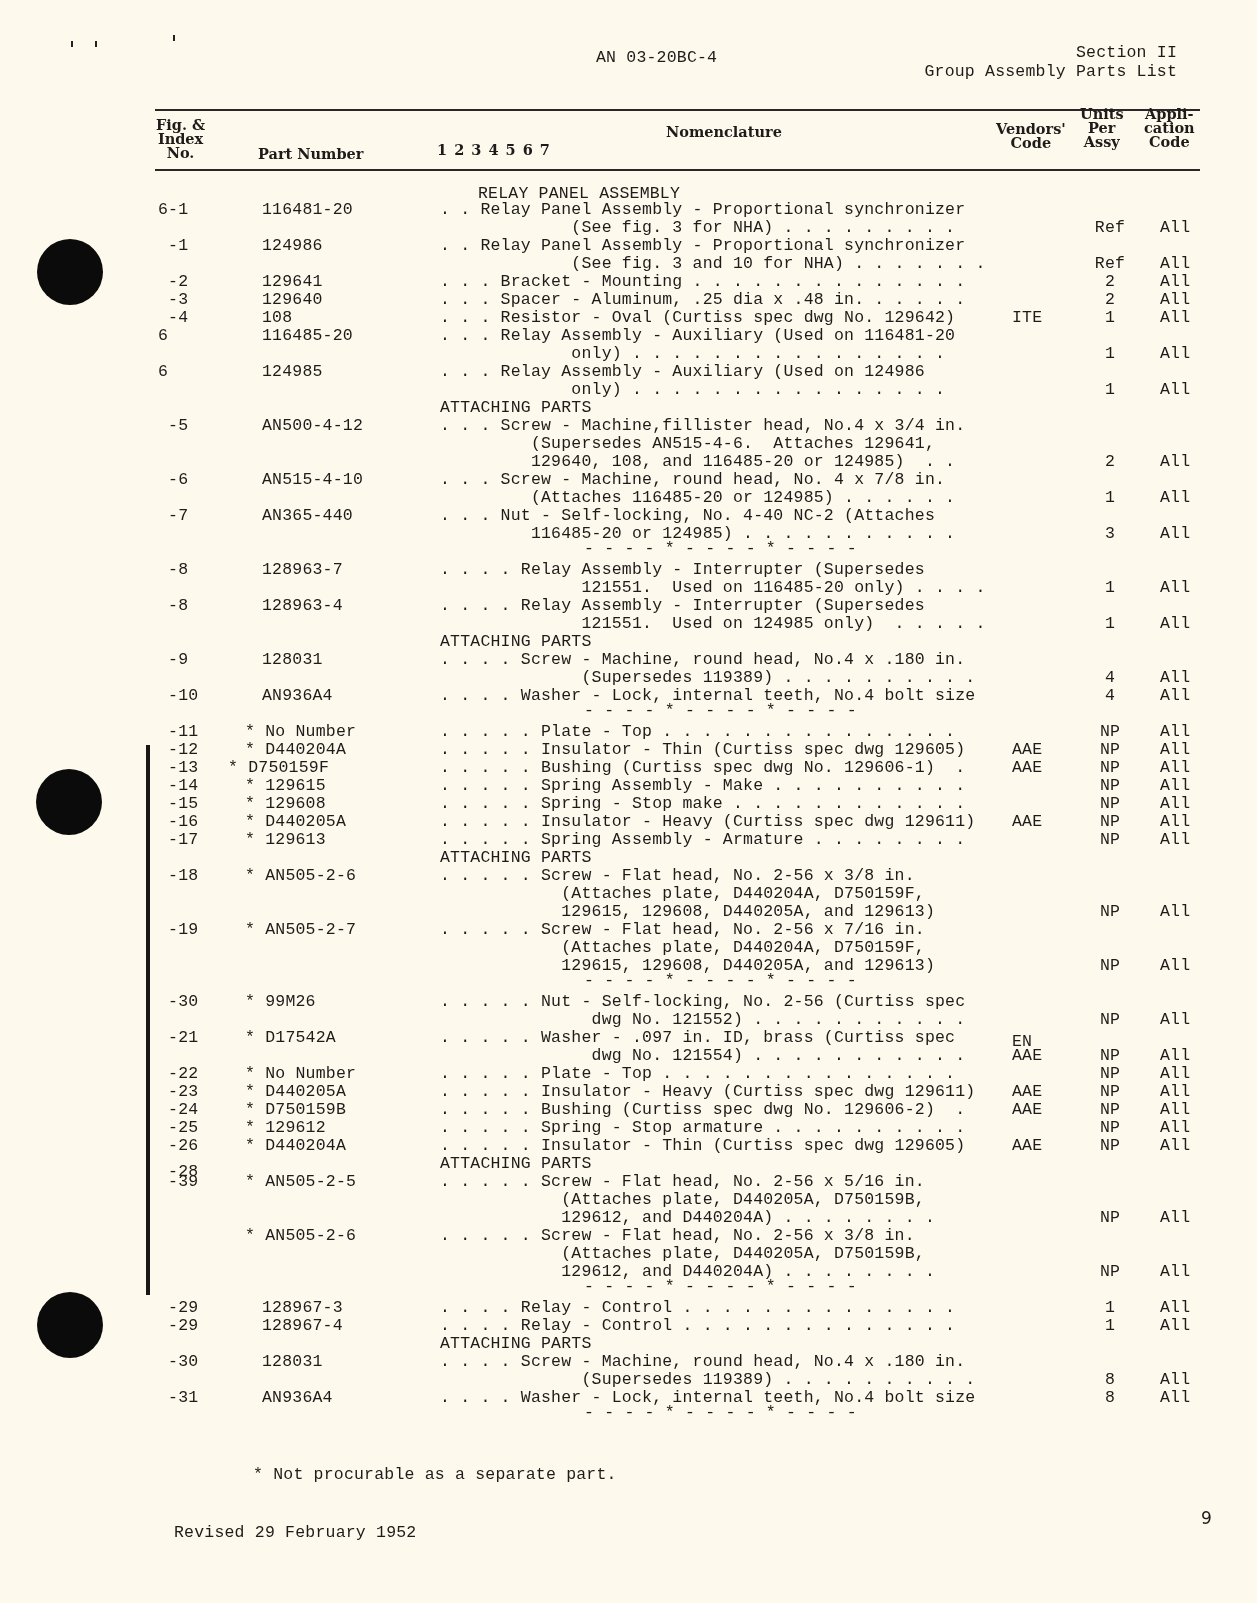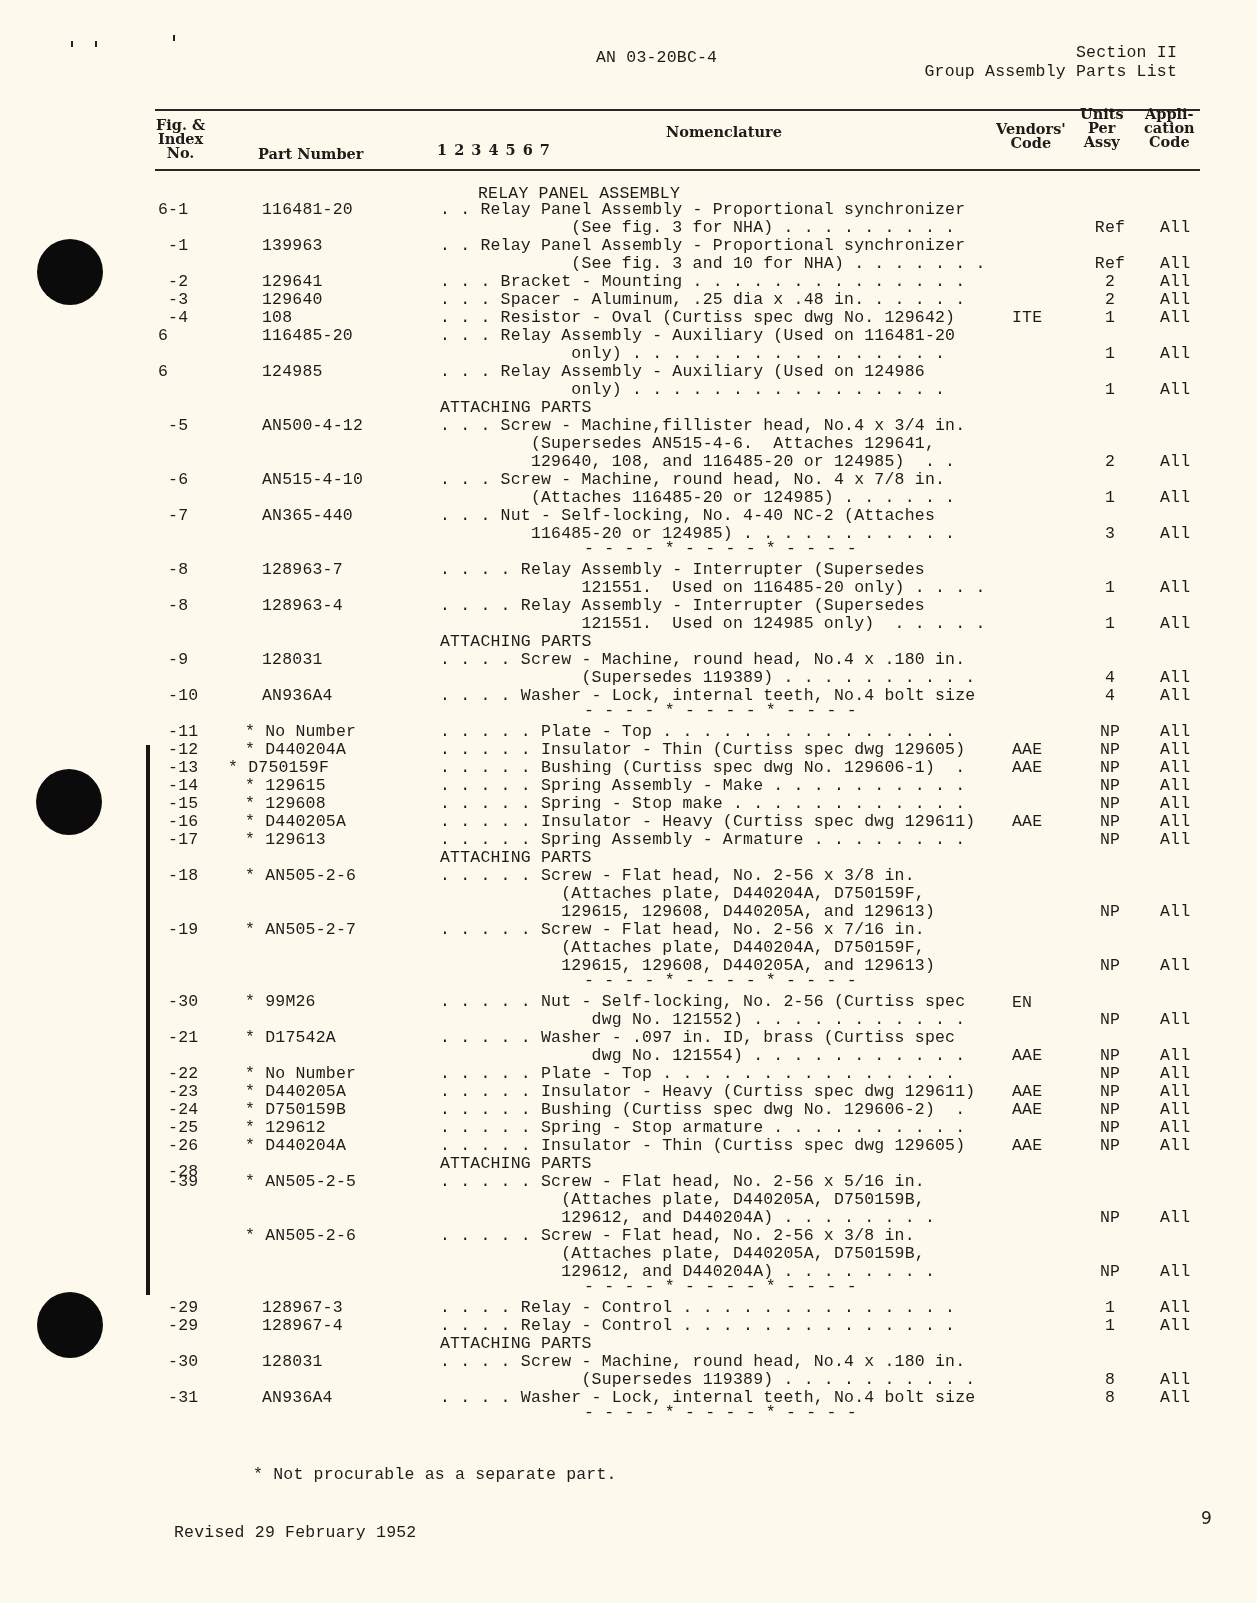--- a/index.html
+++ b/index.html
@@ -53,21 +53,21 @@
 <div class="abs mono" style="left:478px; top:184px;">RELAY PANEL ASSEMBLY</div>
 
 <div id="rows">
     <div class="abs mono" style="left: 158px; top: 200px;">6-1</div>
     <div class="abs mono" style="left: 262px; top: 200px;">116481-20</div>
     <div class="abs mono" style="left: 440px; top: 200px;">. . Relay Panel Assembly - Proportional synchronizer</div>
     <div class="abs mono" style="left: 440px; top: 218px;">             (See fig. 3 for NHA) . . . . . . . . .</div>
     <div class="abs mono" style="left: 1092px; top: 218px; width: 36px; text-align: center;">Ref</div>
     <div class="abs mono" style="left: 1160px; top: 218px;">All</div>
     <div class="abs mono" style="left: 158px; top: 236px;"> -1</div>
-    <div class="abs mono" style="left: 262px; top: 236px;">139963</div>
+    <div class="abs mono" style="left: 262px; top: 236px;">124986</div>
     <div class="abs mono" style="left: 440px; top: 236px;">. . Relay Panel Assembly - Proportional synchronizer</div>
     <div class="abs mono" style="left: 440px; top: 254px;">             (See fig. 3 and 10 for NHA) . . . . . . .</div>
     <div class="abs mono" style="left: 1092px; top: 254px; width: 36px; text-align: center;">Ref</div>
     <div class="abs mono" style="left: 1160px; top: 254px;">All</div>
     <div class="abs mono" style="left: 158px; top: 272px;"> -2</div>
     <div class="abs mono" style="left: 262px; top: 272px;">129641</div>
     <div class="abs mono" style="left: 440px; top: 272px;">. . . Bracket - Mounting . . . . . . . . . . . . . .</div>
     <div class="abs mono" style="left: 1092px; top: 272px; width: 36px; text-align: center;">2</div>
     <div class="abs mono" style="left: 1160px; top: 272px;">All</div>
     <div class="abs mono" style="left: 158px; top: 290px;"> -3</div>
@@ -190,21 +190,21 @@
     <div class="abs mono" style="left: 440px; top: 920px;">. . . . . Screw - Flat head, No. 2-56 x 7/16 in.</div>
     <div class="abs mono" style="left: 440px; top: 938px;">            (Attaches plate, D440204A, D750159F,</div>
     <div class="abs mono" style="left: 440px; top: 956px;">            129615, 129608, D440205A, and 129613)</div>
     <div class="abs mono" style="left: 1092px; top: 956px; width: 36px; text-align: center;">NP</div>
     <div class="abs mono" style="left: 1160px; top: 956px;">All</div>
     <div class="abs mono" style="left: 584px; top: 971px;">- - - - * - - - - * - - - -</div>
     <div class="abs mono" style="left: 158px; top: 992px;"> -30</div>
     <div class="abs mono" style="left: 245px; top: 992px;">* 99M26</div>
     <div class="abs mono" style="left: 440px; top: 992px;">. . . . . Nut - Self-locking, No. 2-56 (Curtiss spec</div>
     <div class="abs mono" style="left: 440px; top: 1010px;">               dwg No. 121552) . . . . . . . . . . .</div>
-    <div class="abs mono" style="left: 1012px; top: 993px;">EN</div>
+    <div class="abs mono" style="left: 1012px; top: 1032px;">EN</div>
     <div class="abs mono" style="left: 1092px; top: 1010px; width: 36px; text-align: center;">NP</div>
     <div class="abs mono" style="left: 1160px; top: 1010px;">All</div>
     <div class="abs mono" style="left: 158px; top: 1028px;"> -21</div>
     <div class="abs mono" style="left: 245px; top: 1028px;">* D17542A</div>
     <div class="abs mono" style="left: 440px; top: 1028px;">. . . . . Washer - .097 in. ID, brass (Curtiss spec</div>
     <div class="abs mono" style="left: 440px; top: 1046px;">               dwg No. 121554) . . . . . . . . . . .</div>
     <div class="abs mono" style="left: 1012px; top: 1046px;">AAE</div>
     <div class="abs mono" style="left: 1092px; top: 1046px; width: 36px; text-align: center;">NP</div>
     <div class="abs mono" style="left: 1160px; top: 1046px;">All</div>
     <div class="abs mono" style="left: 158px; top: 1064px;"> -22</div>

